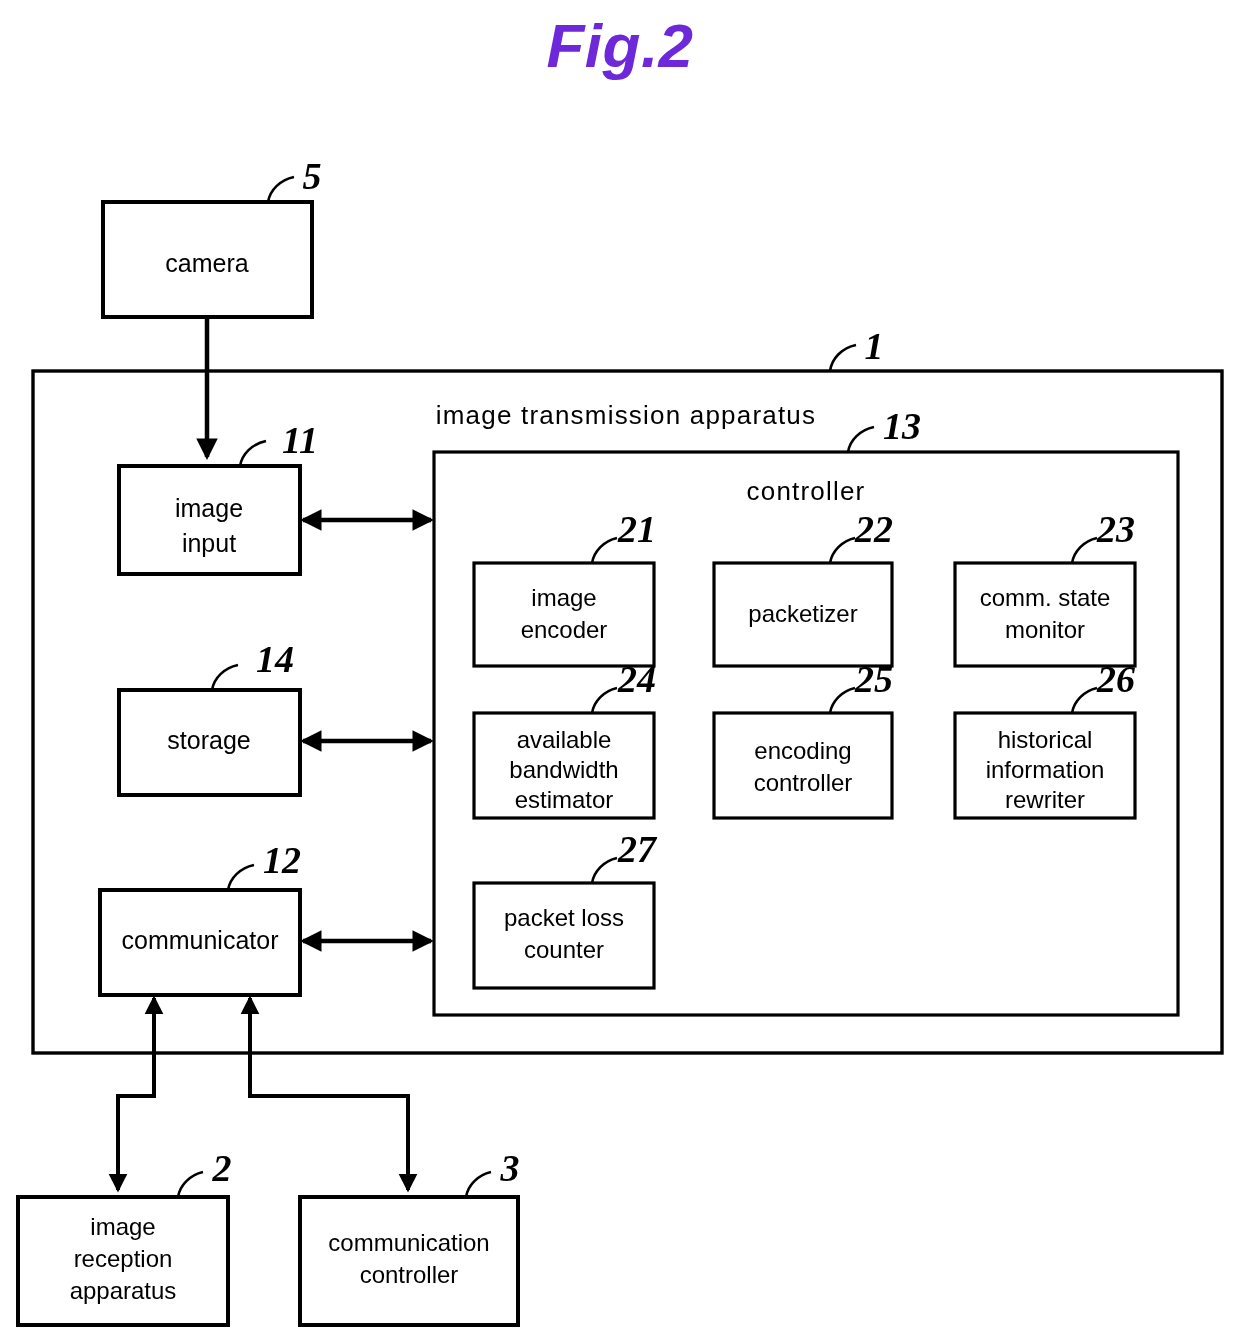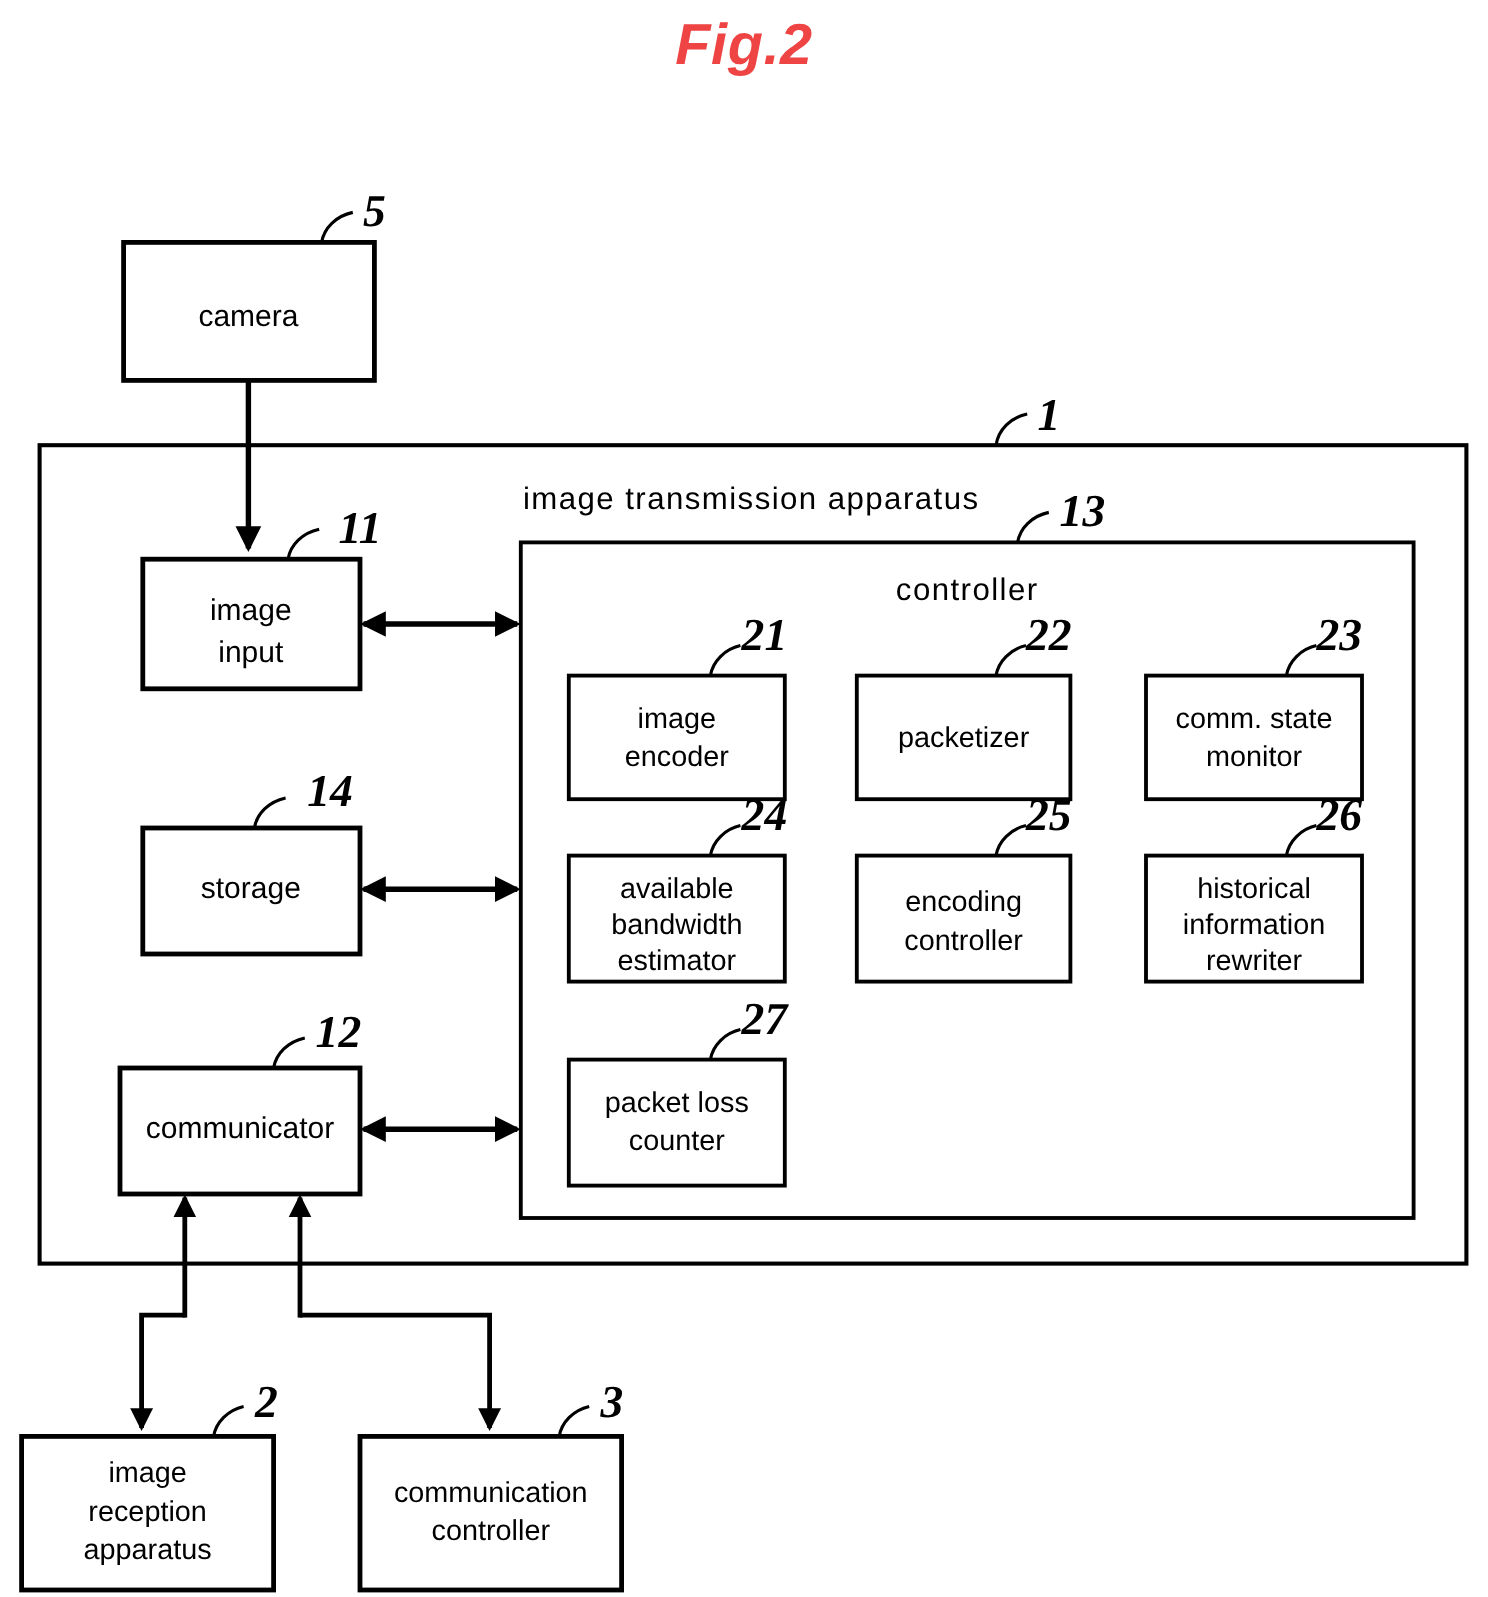--- a/index.html
+++ b/index.html
@@ -17,23 +17,23 @@
   }
   #fig-title {
     position: absolute;
     left: 0;
     top: 10px;
     width: 1240px;
     text-align: center;
     font-family: "Liberation Sans", sans-serif;
     font-weight: bold;
     font-style: italic;
-    font-size: 48px;
+    font-size: 62px;
     letter-spacing: 0.5px;
-    color: #ef4444;
+    color: #6d28d9;
   }
   svg#diagram {
     position: absolute;
     left: 0;
     top: 0;
     width: 1240px;
     height: 1331px;
   }
   .box-rect {
     fill: #ffffff;

